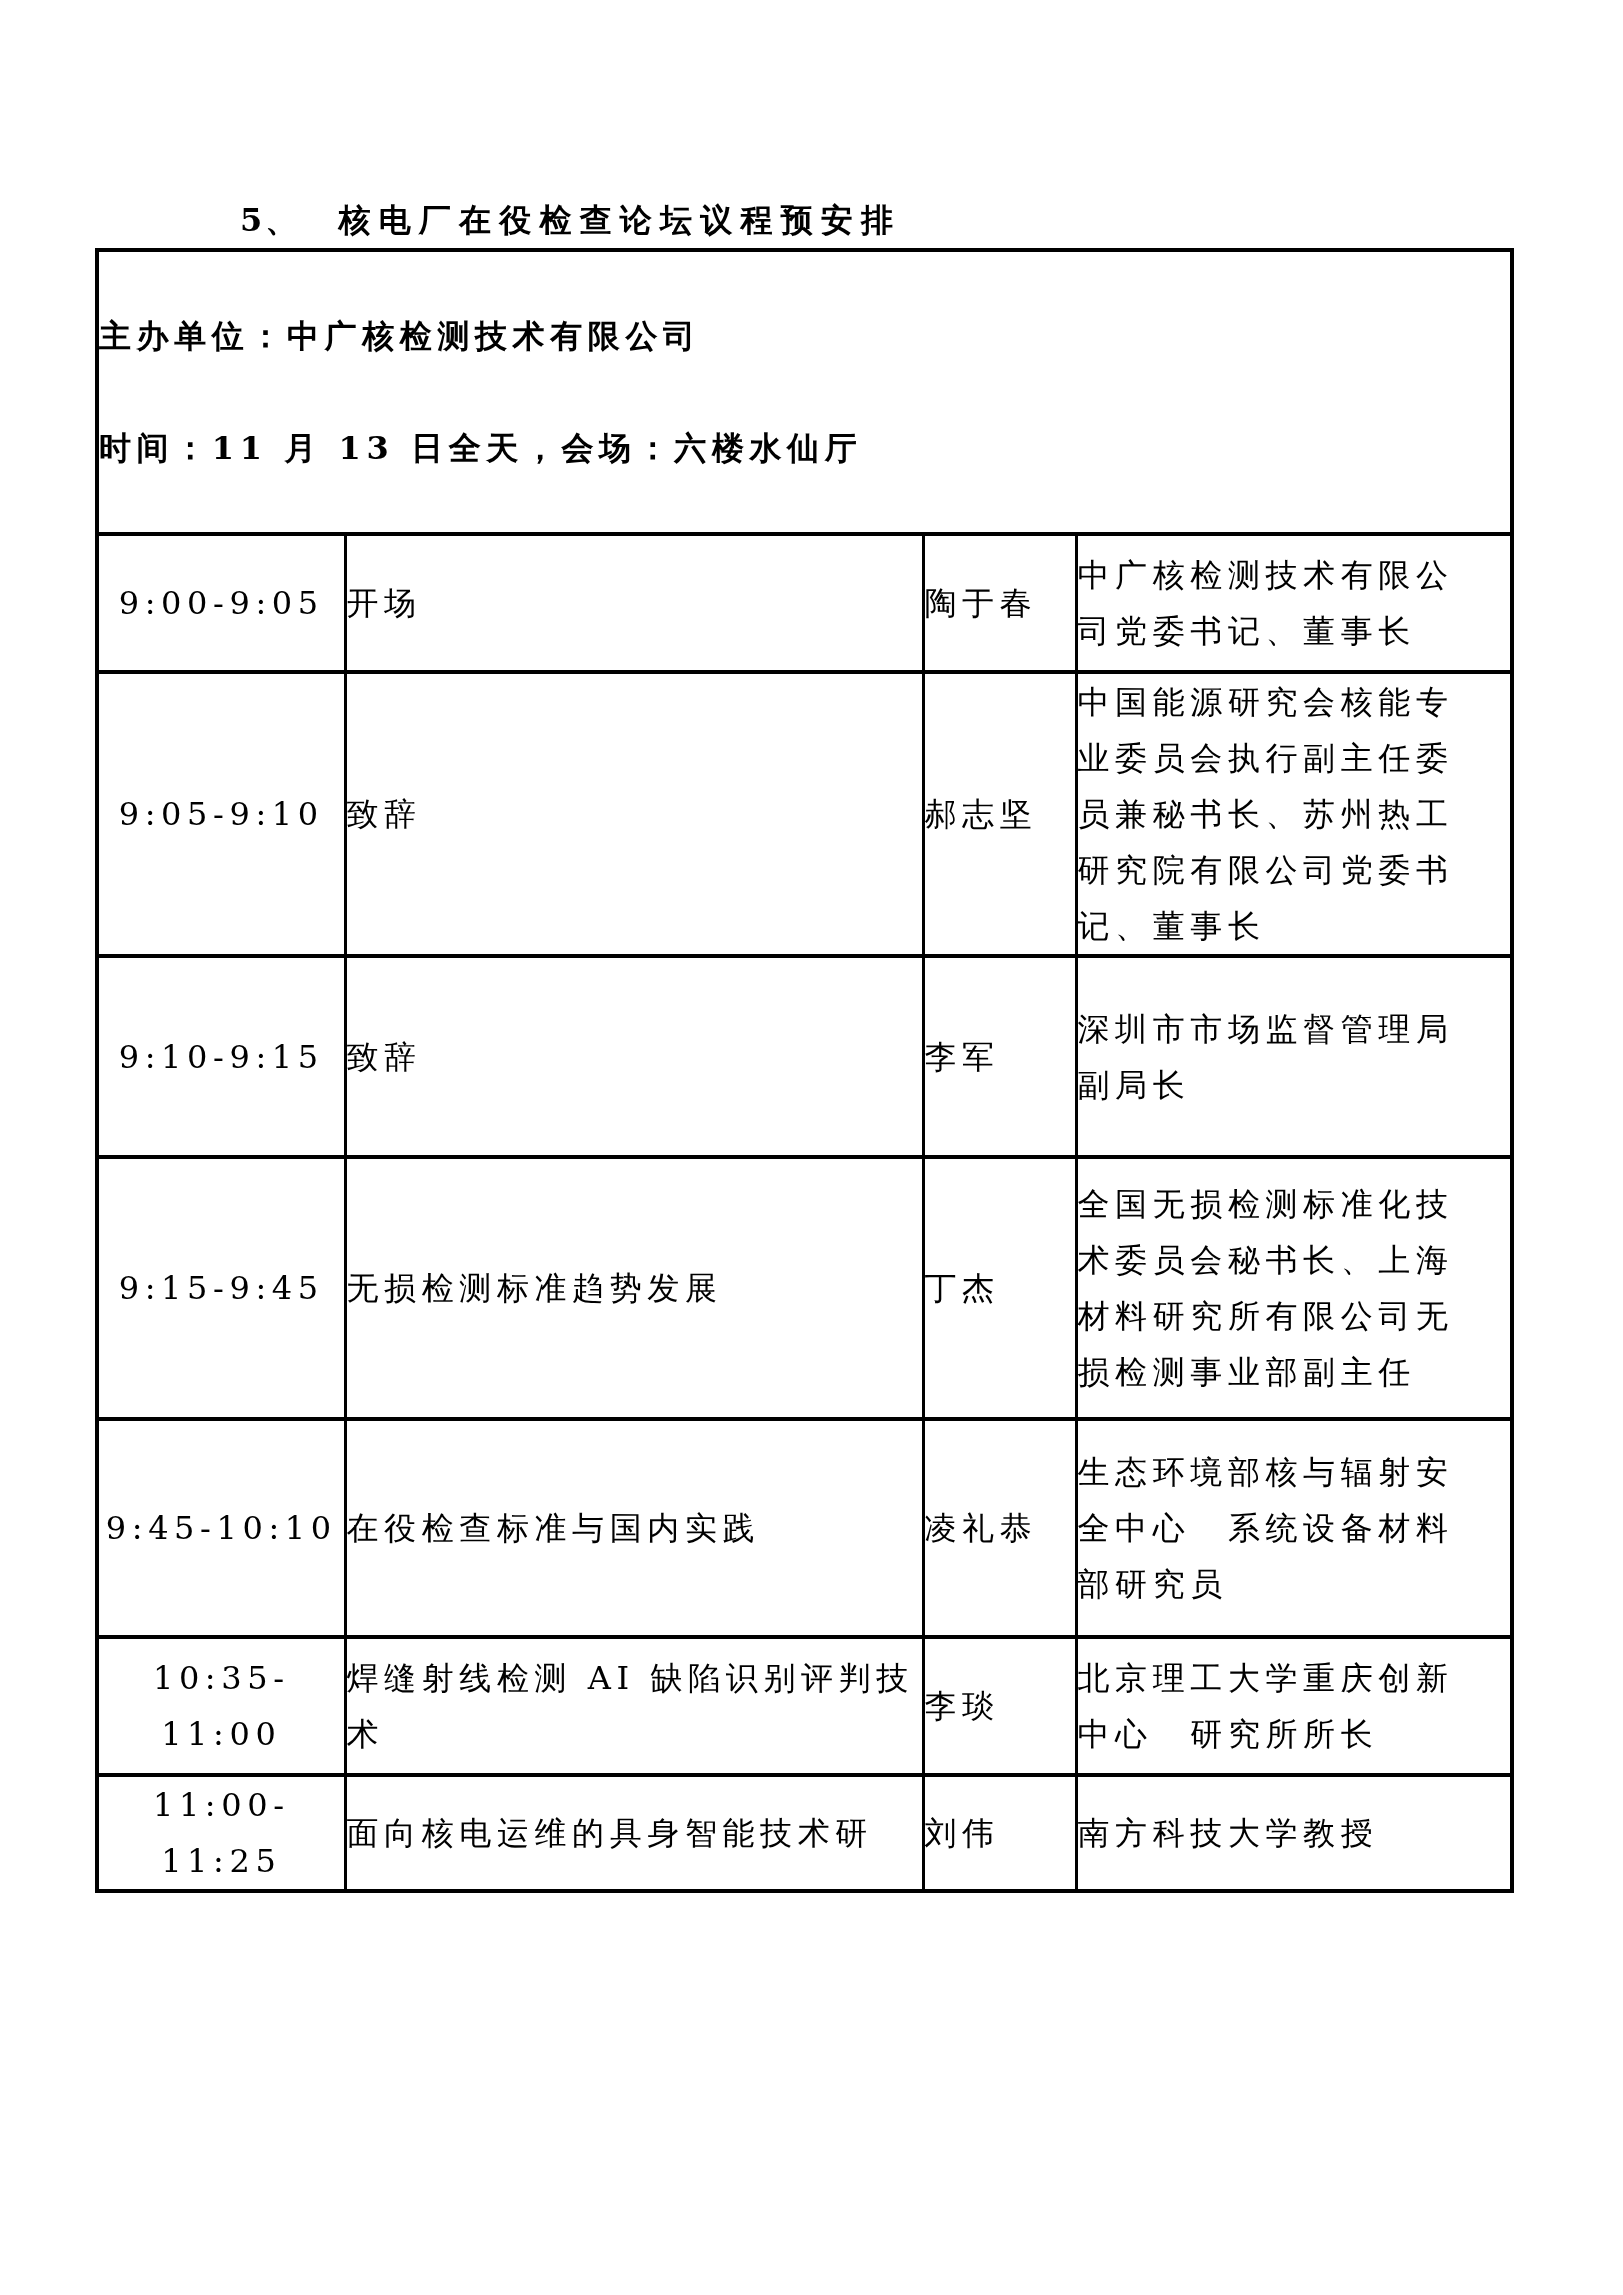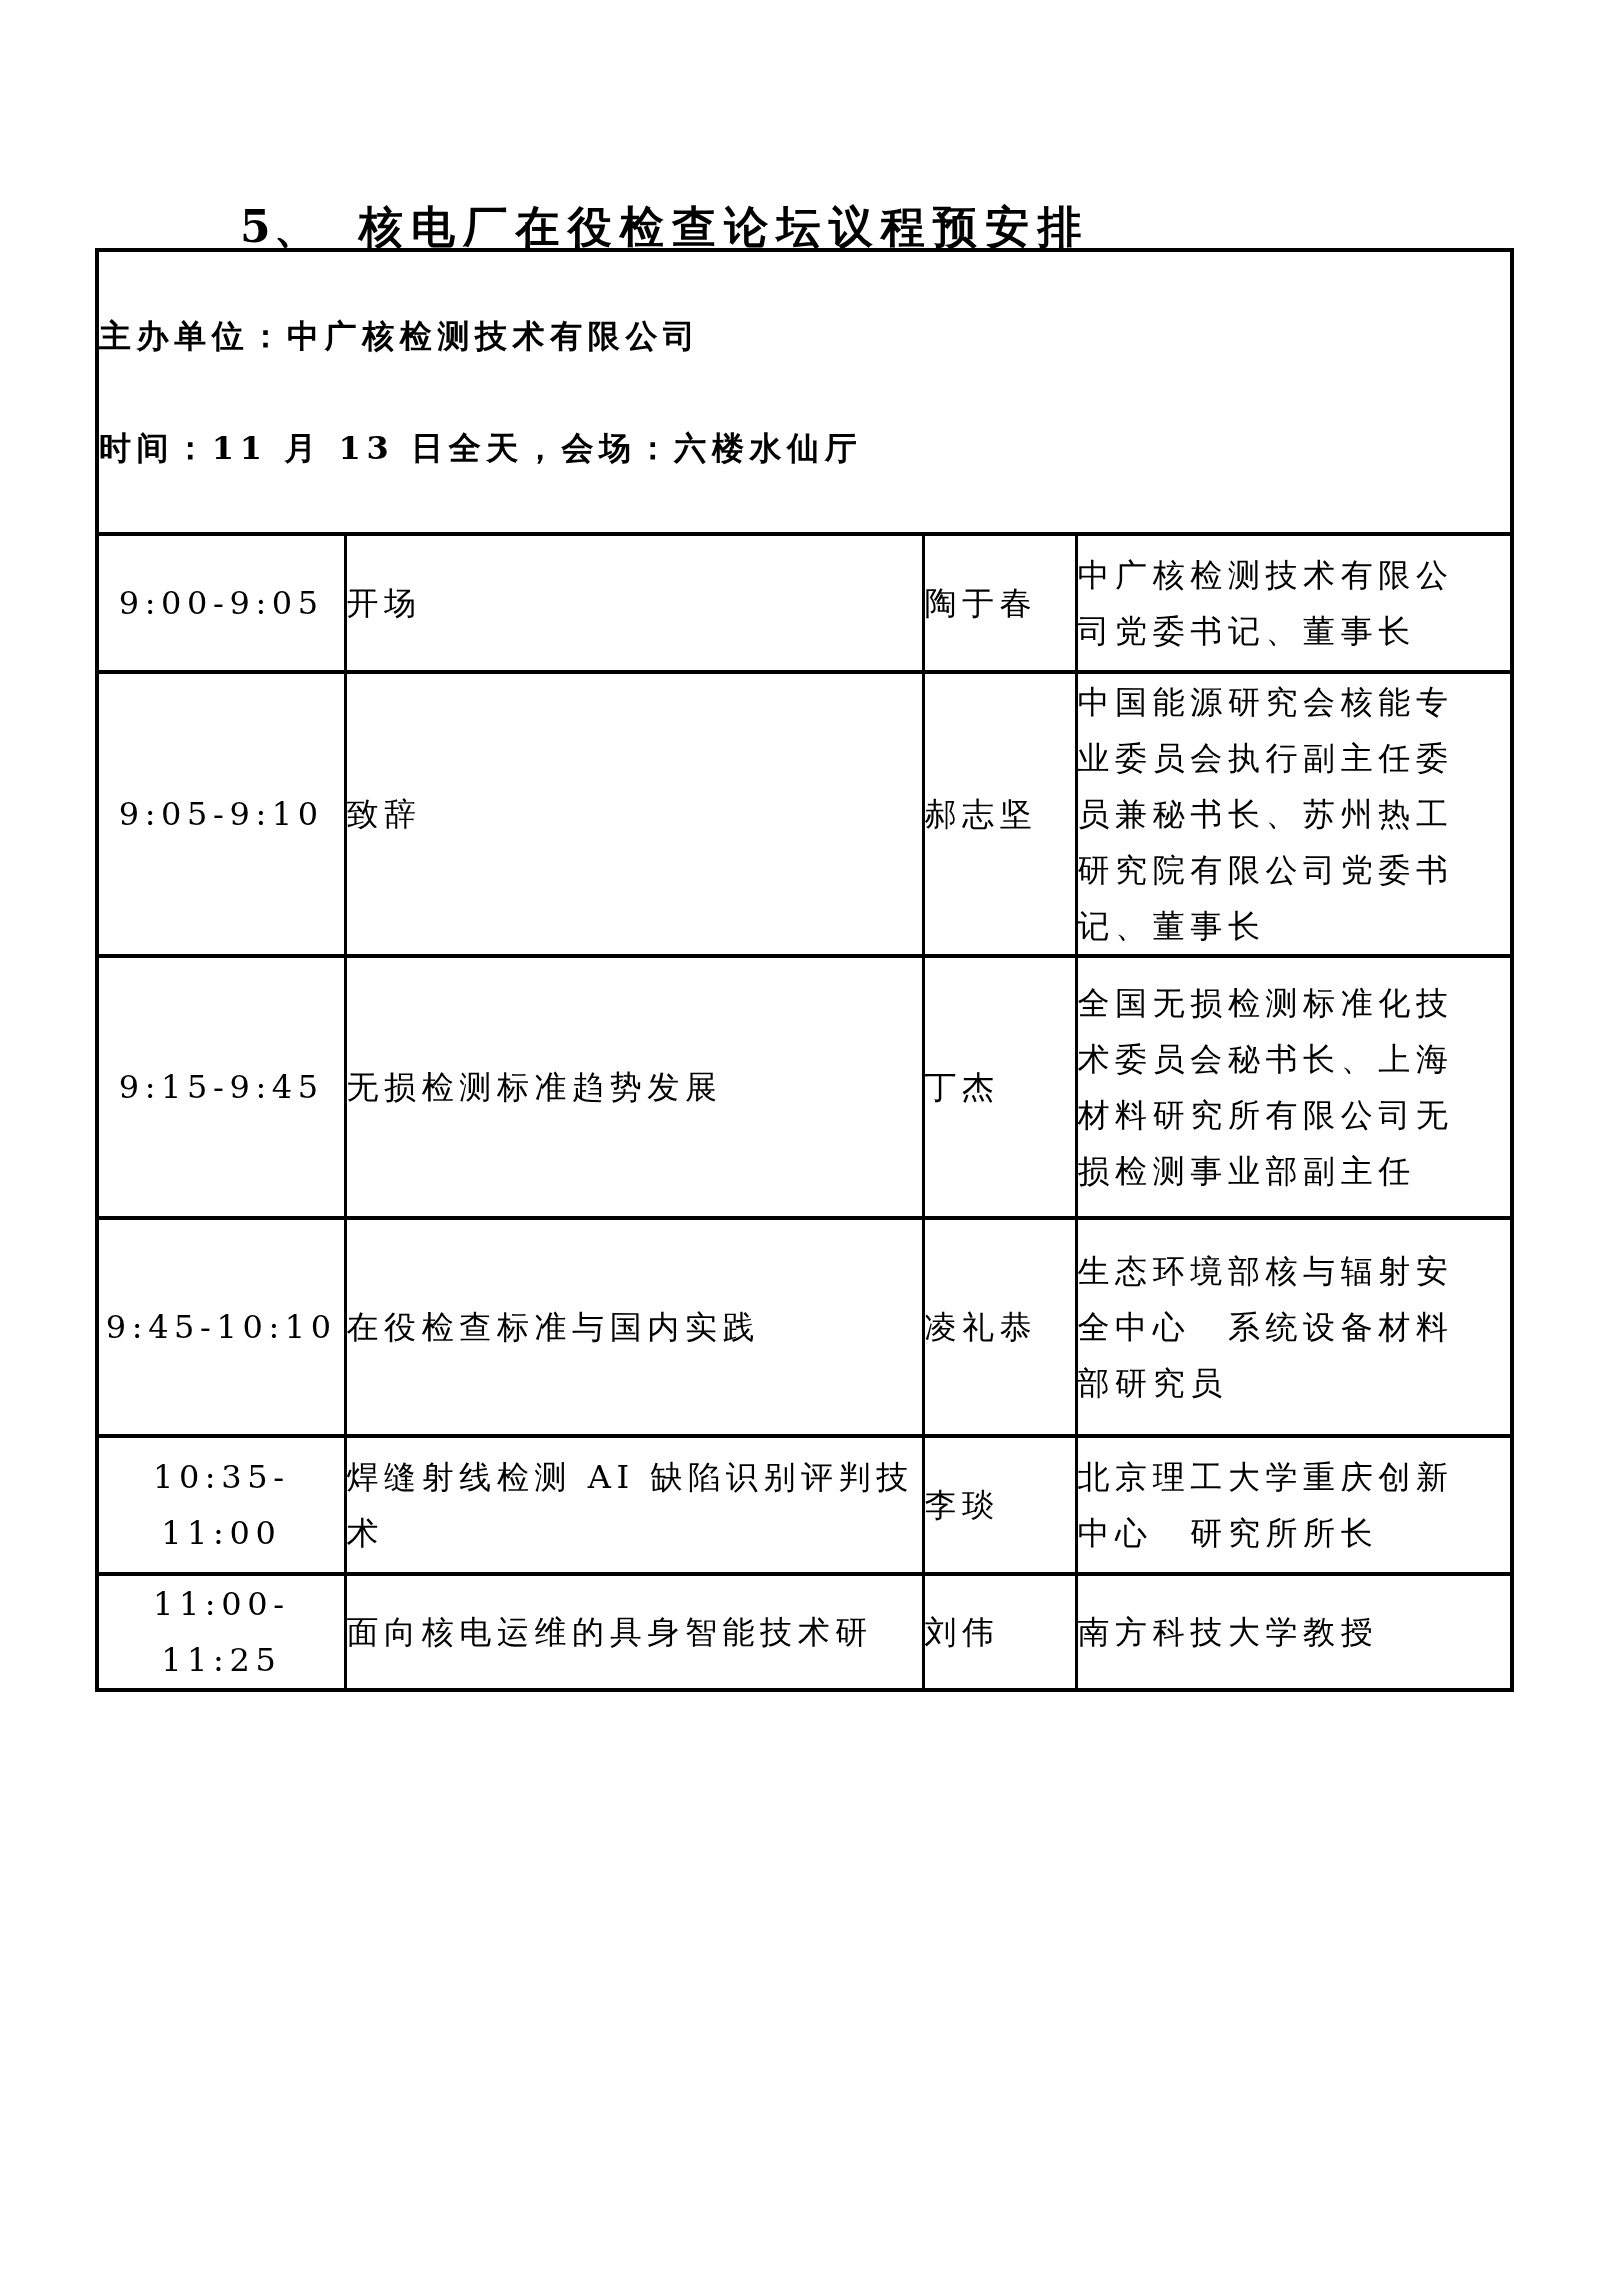--- a/index.html
+++ b/index.html
@@ -12,21 +12,21 @@
     height: 2295px;
     position: relative;
     font-family: "DejaVu Serif", "Liberation Serif", serif;
     color: #000000;
   }
   
   .doc-title {
     position: absolute;
     left: 240px;
     top: 203px;
-    font-size: 44px;
+    font-size: 32px;
     font-weight: bold;
     line-height: 1.1;
     letter-spacing: 8.2px;
     white-space: nowrap;
     text-align: right;
   }
   .doc-title .title-num {
     letter-spacing: 3.1px;
   }
   .doc-title .title-text {
@@ -141,20 +141,27 @@
     <tr class="r2">
       <td class="c-time">9:05-9:10</td>
       <td class="c-agenda">致辞</td>
       <td class="c-speaker">郝志坚</td>
       <td class="c-affiliation">中国能源研究会核能专
 业委员会执行副主任委
 员兼秘书长、苏州热工
 研究院有限公司党委书
 记、董事长</td>
     </tr>
+    <tr class="r3">
+      <td class="c-time">9:10-9:15</td>
+      <td class="c-agenda">致辞</td>
+      <td class="c-speaker">李军</td>
+      <td class="c-affiliation">深圳市市场监督管理局
+副局长</td>
+    </tr>
     <tr class="r4">
       <td class="c-time">9:15-9:45</td>
       <td class="c-agenda">无损检测标准趋势发展</td>
       <td class="c-speaker">丁杰</td>
       <td class="c-affiliation">全国无损检测标准化技
 术委员会秘书长、上海
 材料研究所有限公司无
 损检测事业部副主任</td>
     </tr>
     <tr class="r5">

